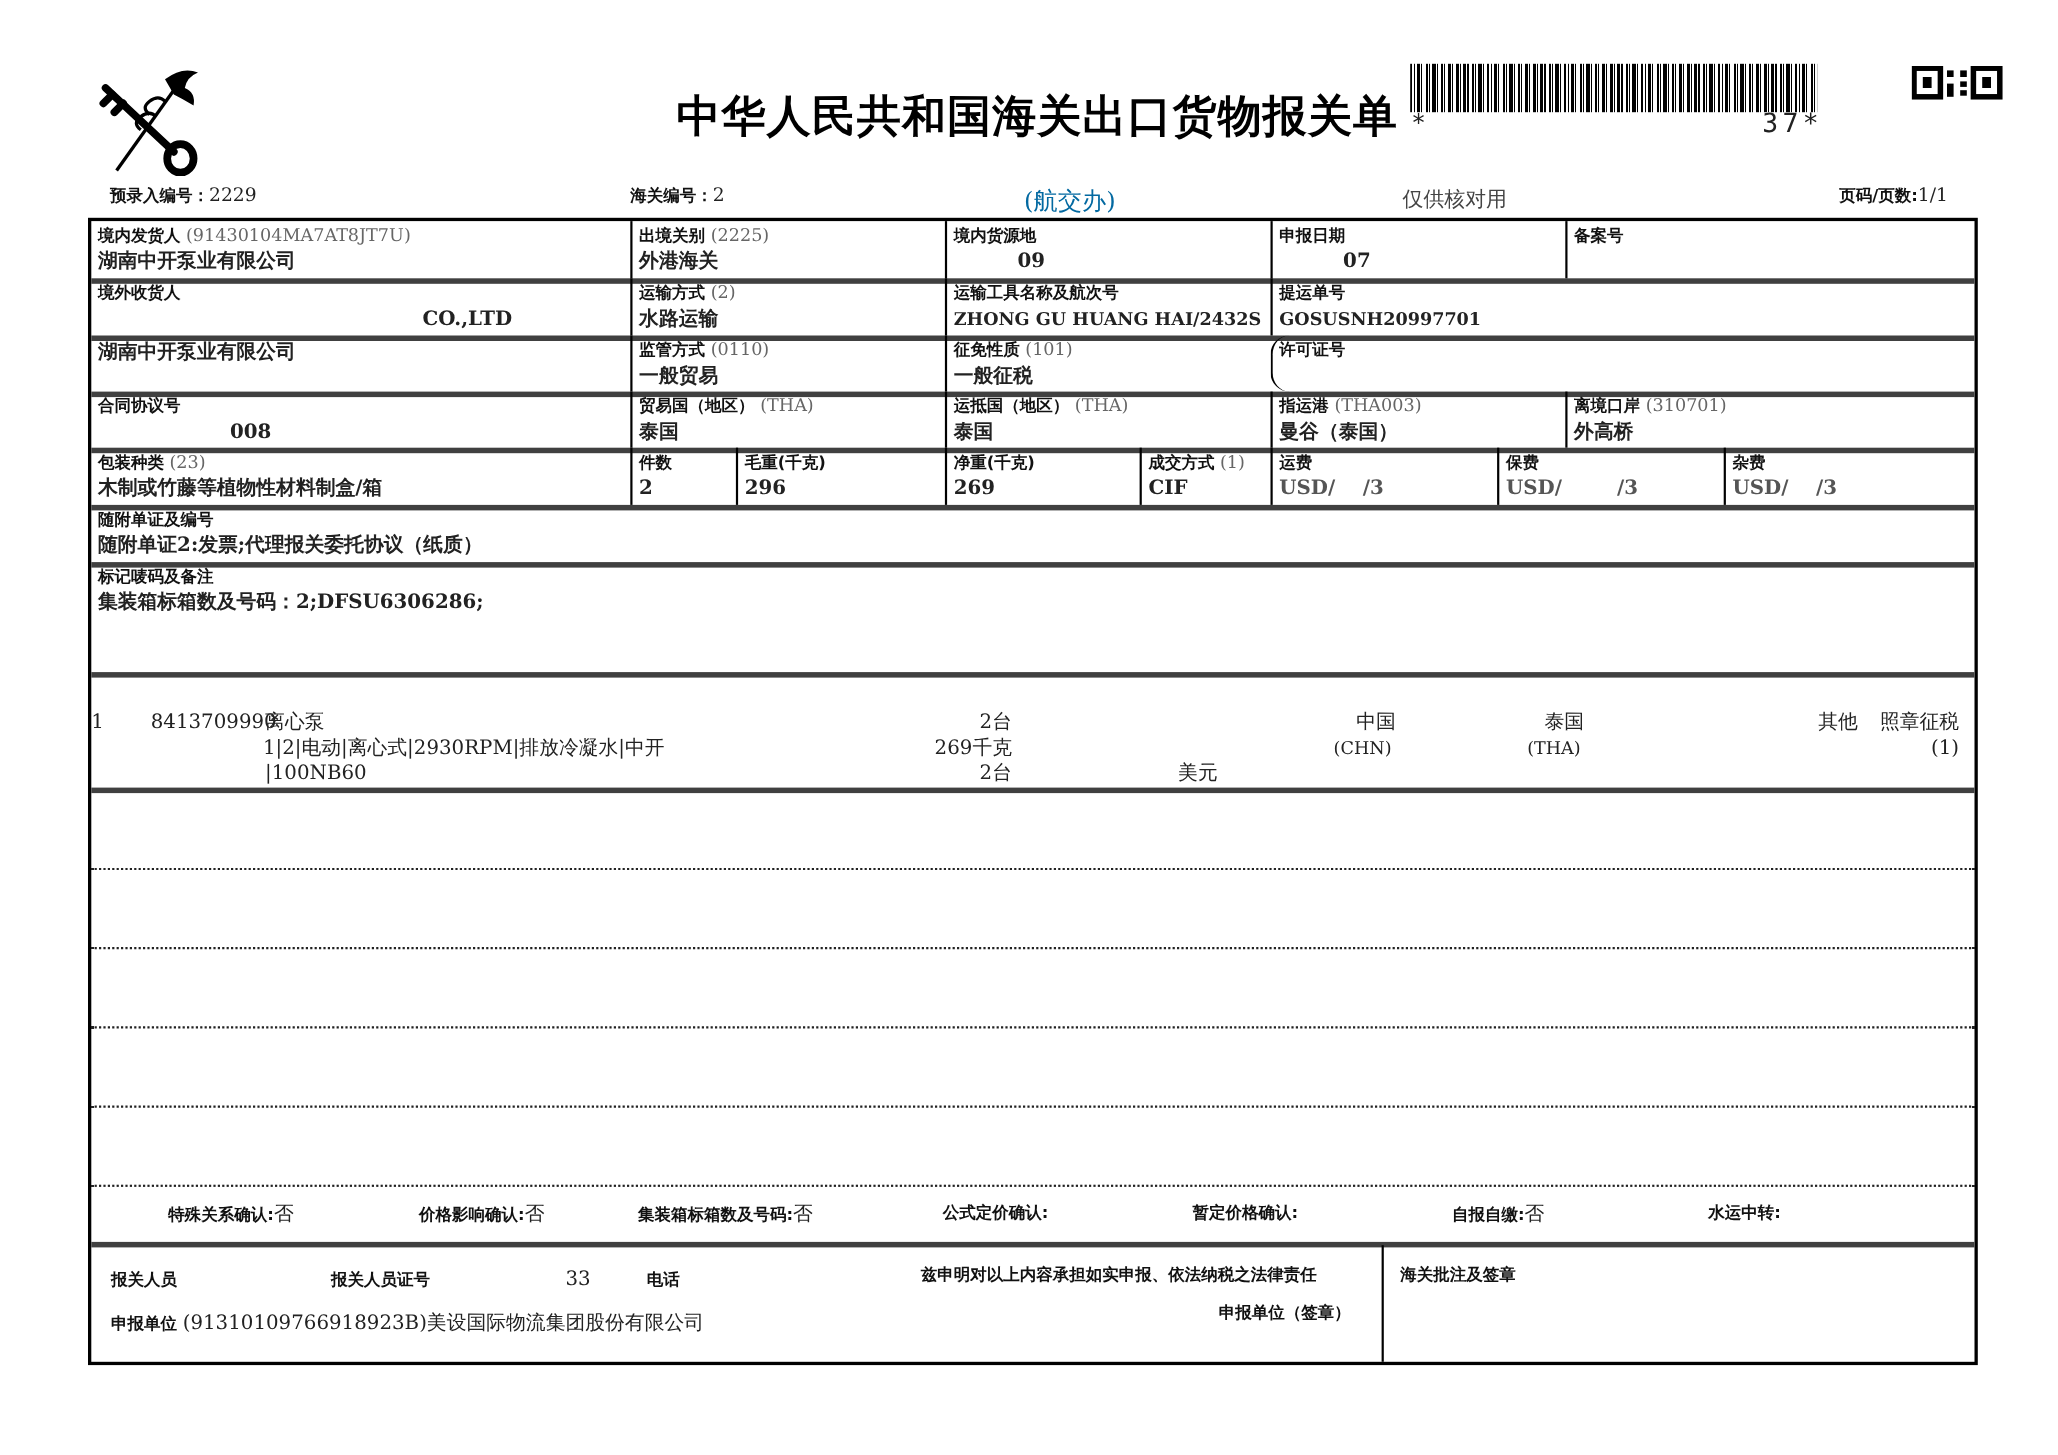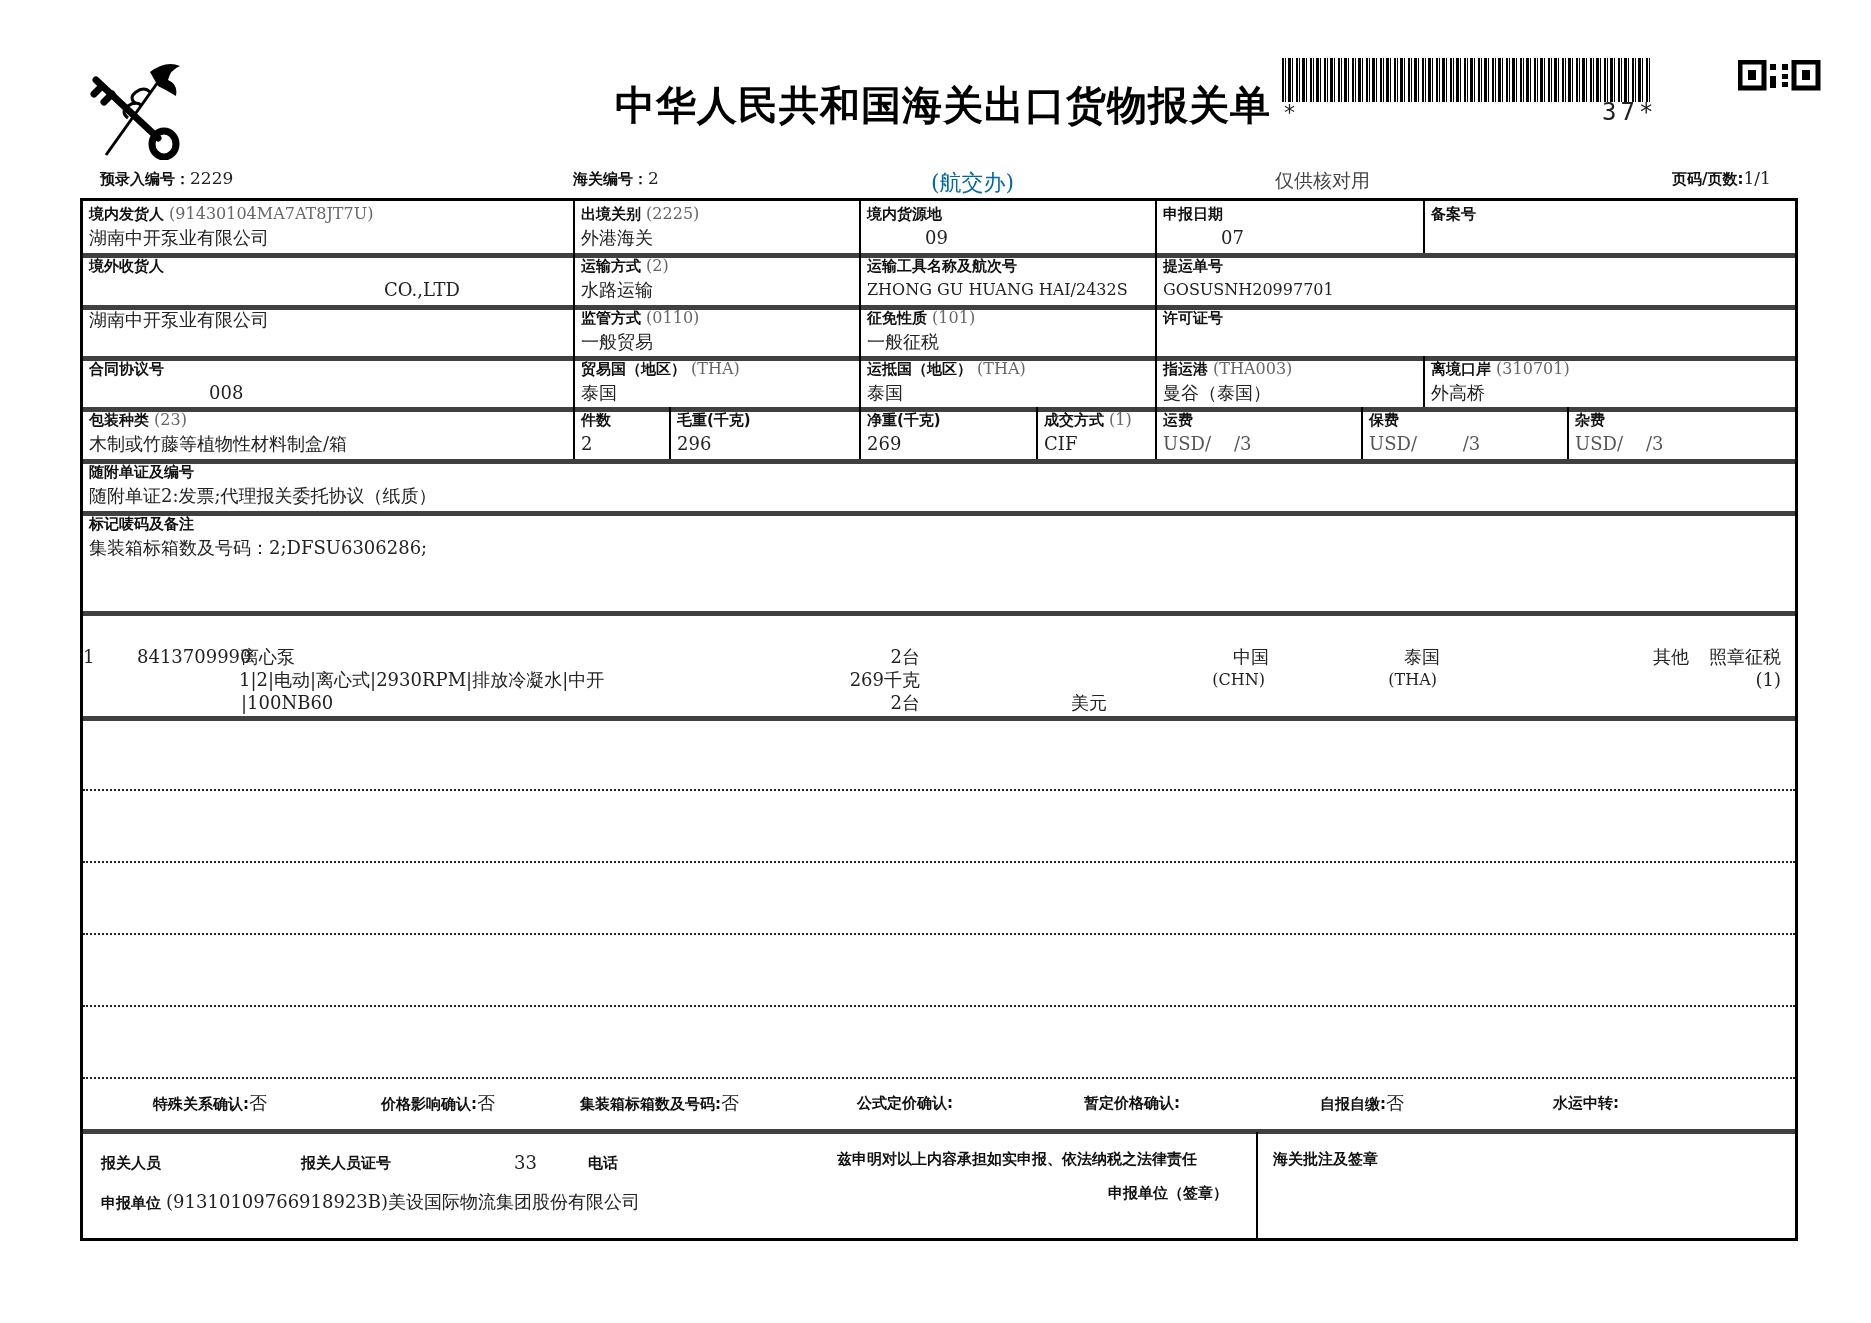--- a/index.html
+++ b/index.html
@@ -16,21 +16,21 @@
   .qr { left:1738px; top:60px; width:84px; height:32px; }
   .hdr { top:168px; font-size:17px; }
   .lbl { font-family:"DejaVu Sans","Liberation Sans",sans-serif; font-weight:bold; font-size:15px; color:#111; }
   .code { color:#666; font-size:16px; }
   .val { font-size:18px; color:#222; }
   .frame { left:80px; top:198px; width:1718px; height:1043px; border:3px solid #000; box-sizing:border-box; }
   .row { position:absolute; left:0; right:0; border-bottom:5px solid #404040; }
   .cell { position:absolute; top:0; bottom:0; border-left:2px solid #000; box-sizing:border-box; padding:2px 6px; overflow:hidden; white-space:nowrap; }
   .cell.first { border-left:none; }
   .cell .l1 { display:block; line-height:22px; }
-  .cell .l2 { display:block; line-height:26px; }
+  .cell .l2 { display:block; line-height:26px;font-weight:bold; }
   .goods-hdr span { position:absolute; top:6px; }
   .dotted { position:absolute; left:0; right:0; border-bottom:2px dotted #222; }
   .gl { position:absolute; font-size:18px; line-height:23px; white-space:nowrap; }
   .confirm span.item { position:absolute; top:12px; }
   .footer-cell { position:absolute; }
 </style>
 </head>
 <body>
 
 <svg class="abs logo" viewBox="0 0 100 100">
@@ -125,21 +125,21 @@
       <span class="l2 val">湖南中开泵业有限公司</span>
     </div>
     <div class="cell" style="left:490px; width:286px;">
       <span class="l1"><span class="lbl">监管方式</span> <span class="code">(0110)</span></span>
       <span class="l2 val">一般贸易</span>
     </div>
     <div class="cell" style="left:776px; width:296px;">
       <span class="l1"><span class="lbl">征免性质</span> <span class="code">(101)</span></span>
       <span class="l2 val">一般征税</span>
     </div>
-    <div class="cell" style="left:1072px; right:0;">
+    <div class="cell" style="left:1072px; right:0;border-radius:17px;">
       <span class="l1 lbl">许可证号</span>
       <span class="l2 val"></span>
     </div>
   </div>
 
   <div class="row" style="top:155px; height:51px;">
     <div class="cell first" style="left:0; width:490px;">
       <span class="l1 lbl">合同协议号</span>
       <span class="l2 val" style="padding-left:120px;">008</span>
     </div>

